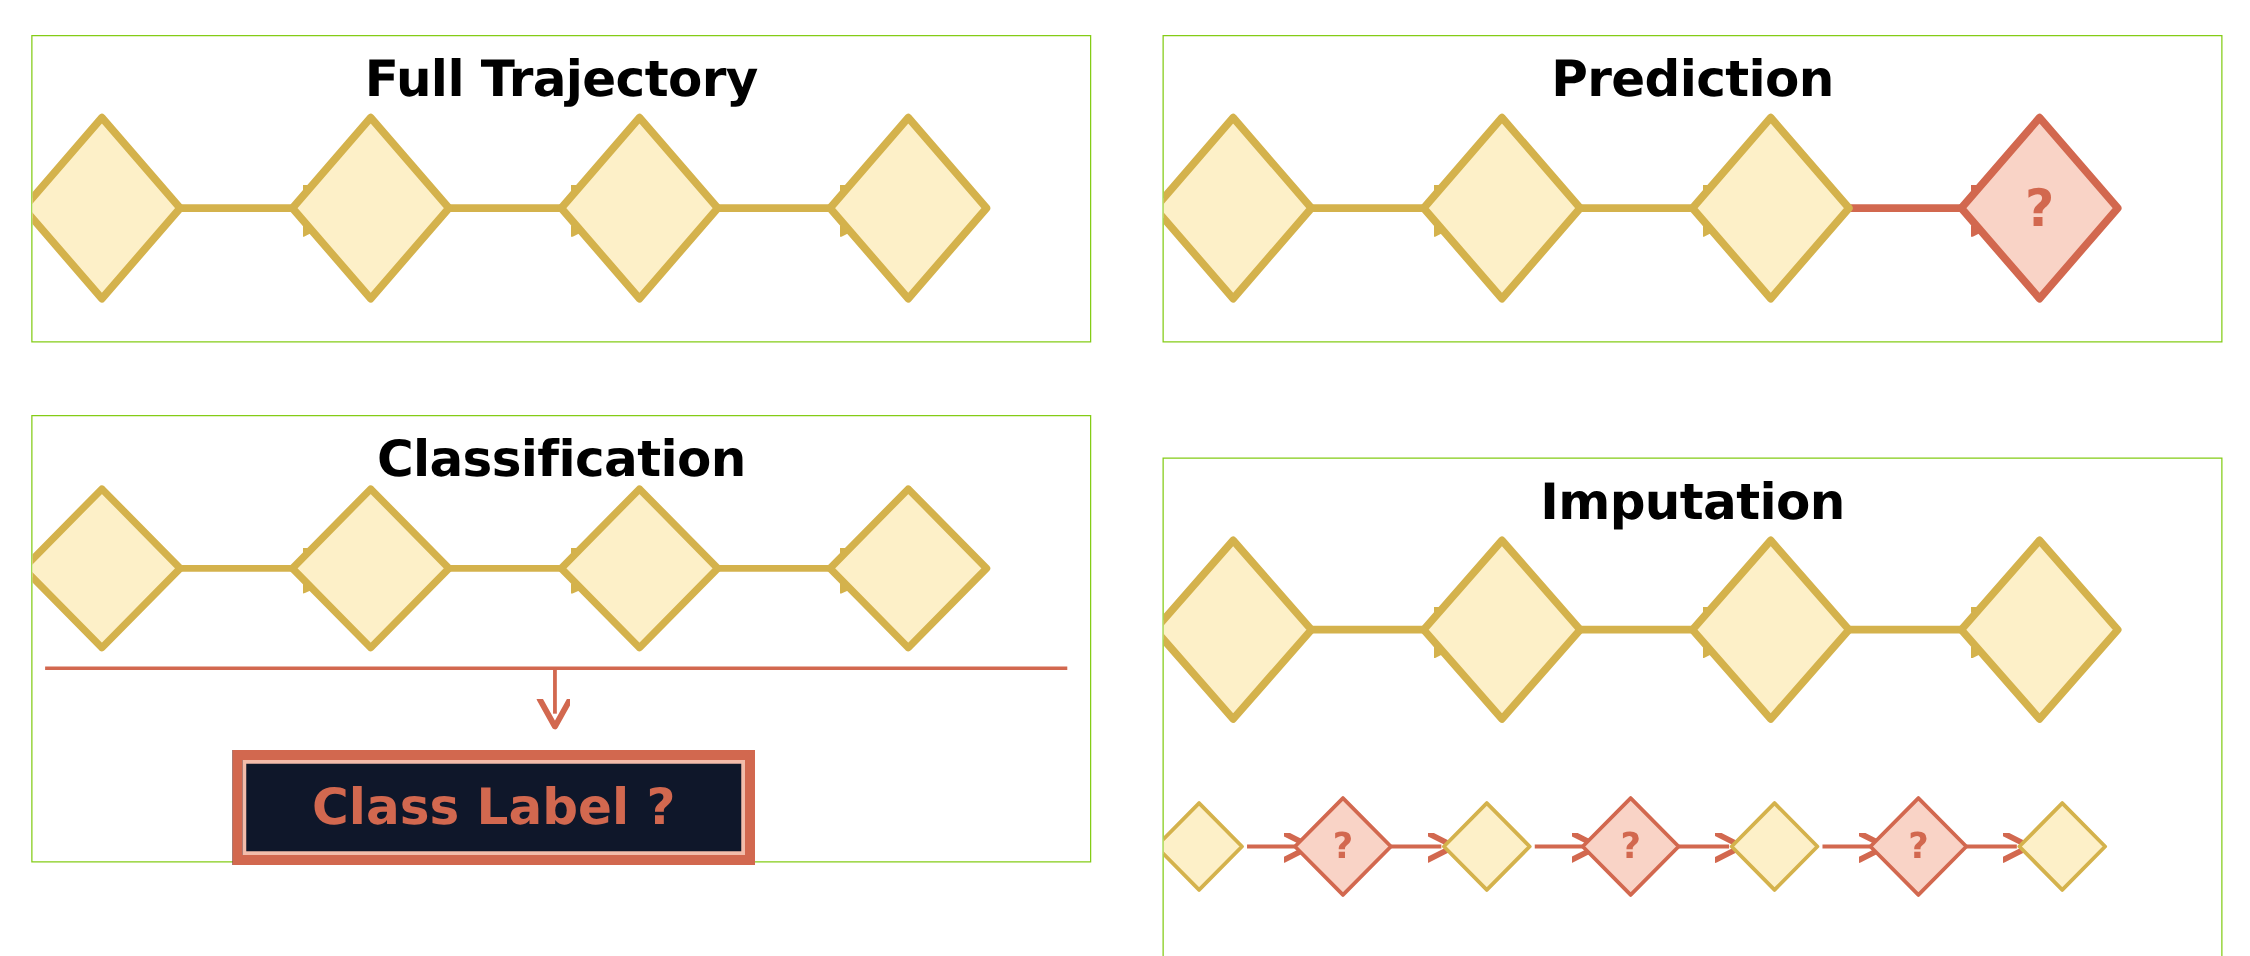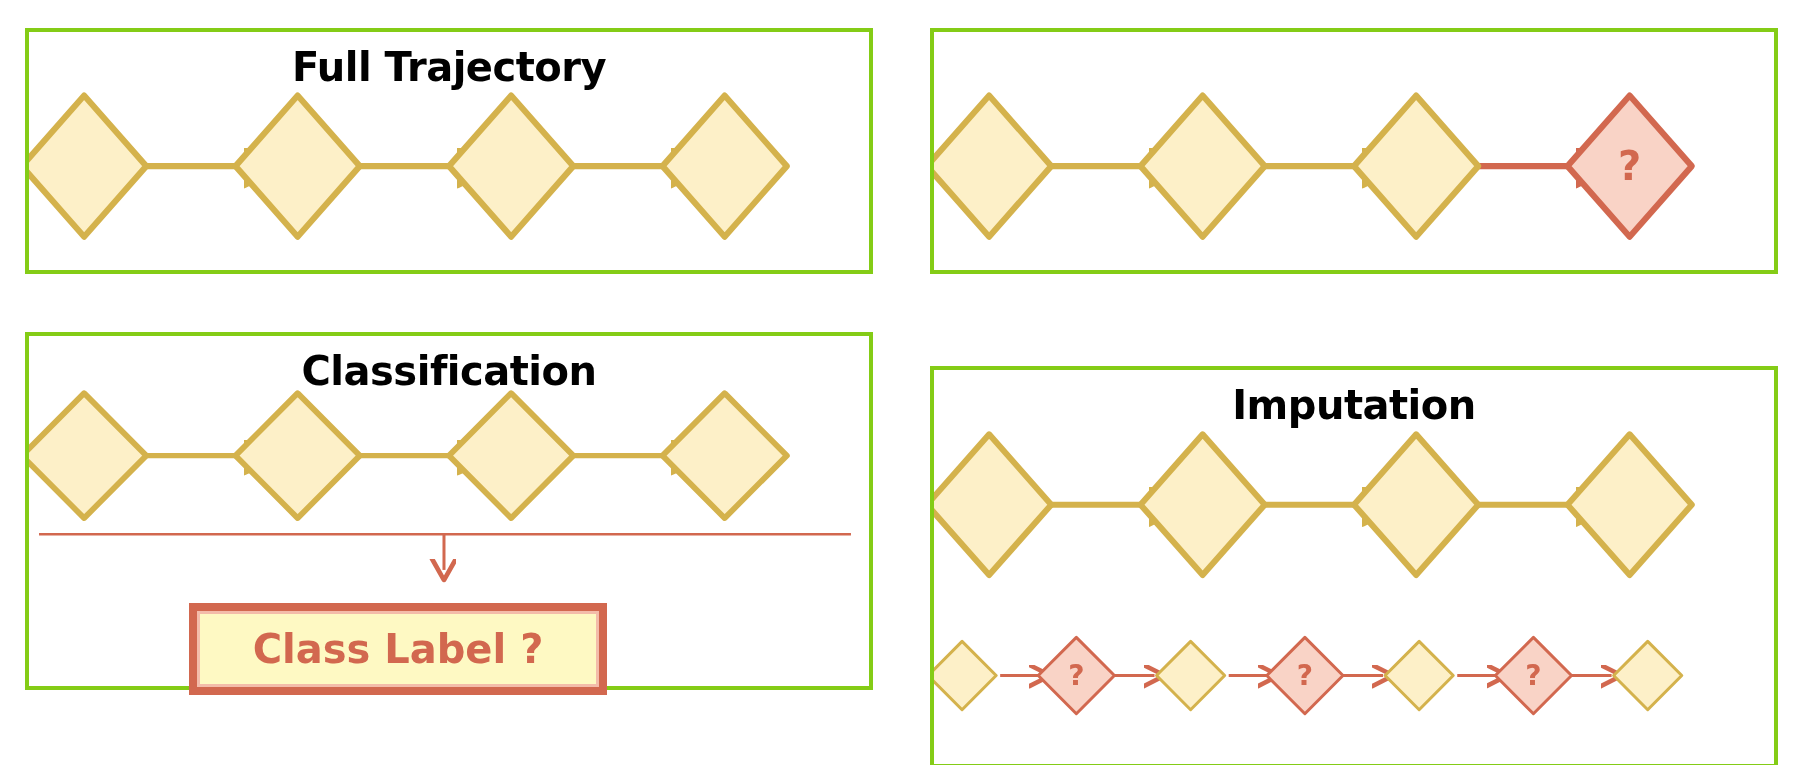--- a/index.html
+++ b/index.html
@@ -7,21 +7,21 @@
     width:1800px;height:765px;
     background:#ffffff;
     font-family:"DejaVu Sans", sans-serif;
     overflow:hidden;
   }
   #root{position:relative;width:1800px;height:765px;}
 
   .panel{
     position:absolute;
     background:#ffffff;
-    border:4px solid #84cc16;
+    border:1px solid #84cc16;
     box-sizing:border-box;
     padding-left:28px;
   }
   #panel-full{ left:25px;  top:28px;  width:848px; height:246px; }
   #panel-pred{ left:930px; top:28px;  width:848px; height:246px; }
   #panel-clas{ left:25px;  top:332px; width:848px; height:358px; }
   #panel-impu{ left:930px; top:332px; width:848px; height:402px;margin-top:34px; }
 
   .panel-title{
     position:absolute;
@@ -47,21 +47,21 @@
     font-family:"DejaVu Sans", sans-serif;
     font-weight:bold;
     fill:#D2684F;
     text-anchor:middle;
     dominant-baseline:central;
   }
 
   .label-box-outer{
     position:absolute;
     box-sizing:border-box;
-    background:#fef9c3;
+    background:#0f172a;
     border:8px solid #D2684F;
     display:flex;
     align-items:center;
     justify-content:center;
   }
   .label-box-inner{
     box-sizing:border-box;
     width:100%; height:100%;
     border:3px solid #F3BCAA;
     display:flex;
@@ -100,20 +100,21 @@
       <g>
         <polygon points="55,63 117,133 55,203 -7,133" fill="#FDF0C8" stroke="#D4B24C" stroke-width="6" stroke-linejoin="round"></polygon>
         <polygon points="268,63 330,133 268,203 206,133" fill="#FDF0C8" stroke="#D4B24C" stroke-width="6" stroke-linejoin="round"></polygon>
         <polygon points="481,63 543,133 481,203 419,133" fill="#FDF0C8" stroke="#D4B24C" stroke-width="6" stroke-linejoin="round"></polygon>
         <polygon points="694,63 756,133 694,203 632,133" fill="#FDF0C8" stroke="#D4B24C" stroke-width="6" stroke-linejoin="round"></polygon>
       </g>
     </svg>
   </div>
 
   <div class="panel" id="panel-pred">
+    <div class="panel-title" id="title-pred">Prediction</div>
 
     <svg class="svg-stage" viewBox="0 0 838 236" preserveAspectRatio="none">
       <defs>
         <marker id="ah-y-b" markerWidth="7" markerHeight="7" refX="3.0" refY="3" orient="auto" markerUnits="strokeWidth">
           <path d="M0,0 L6,3 L0,6" fill="none" stroke="#D4B24C" stroke-width="1.4" stroke-linecap="round" stroke-linejoin="round"></path>
         </marker>
         <marker id="ah-r-b" markerWidth="7" markerHeight="7" refX="3.0" refY="3" orient="auto" markerUnits="strokeWidth">
           <path d="M0,0 L6,3 L0,6" fill="none" stroke="#D2684F" stroke-width="1.4" stroke-linecap="round" stroke-linejoin="round"></path>
         </marker>
       </defs>

